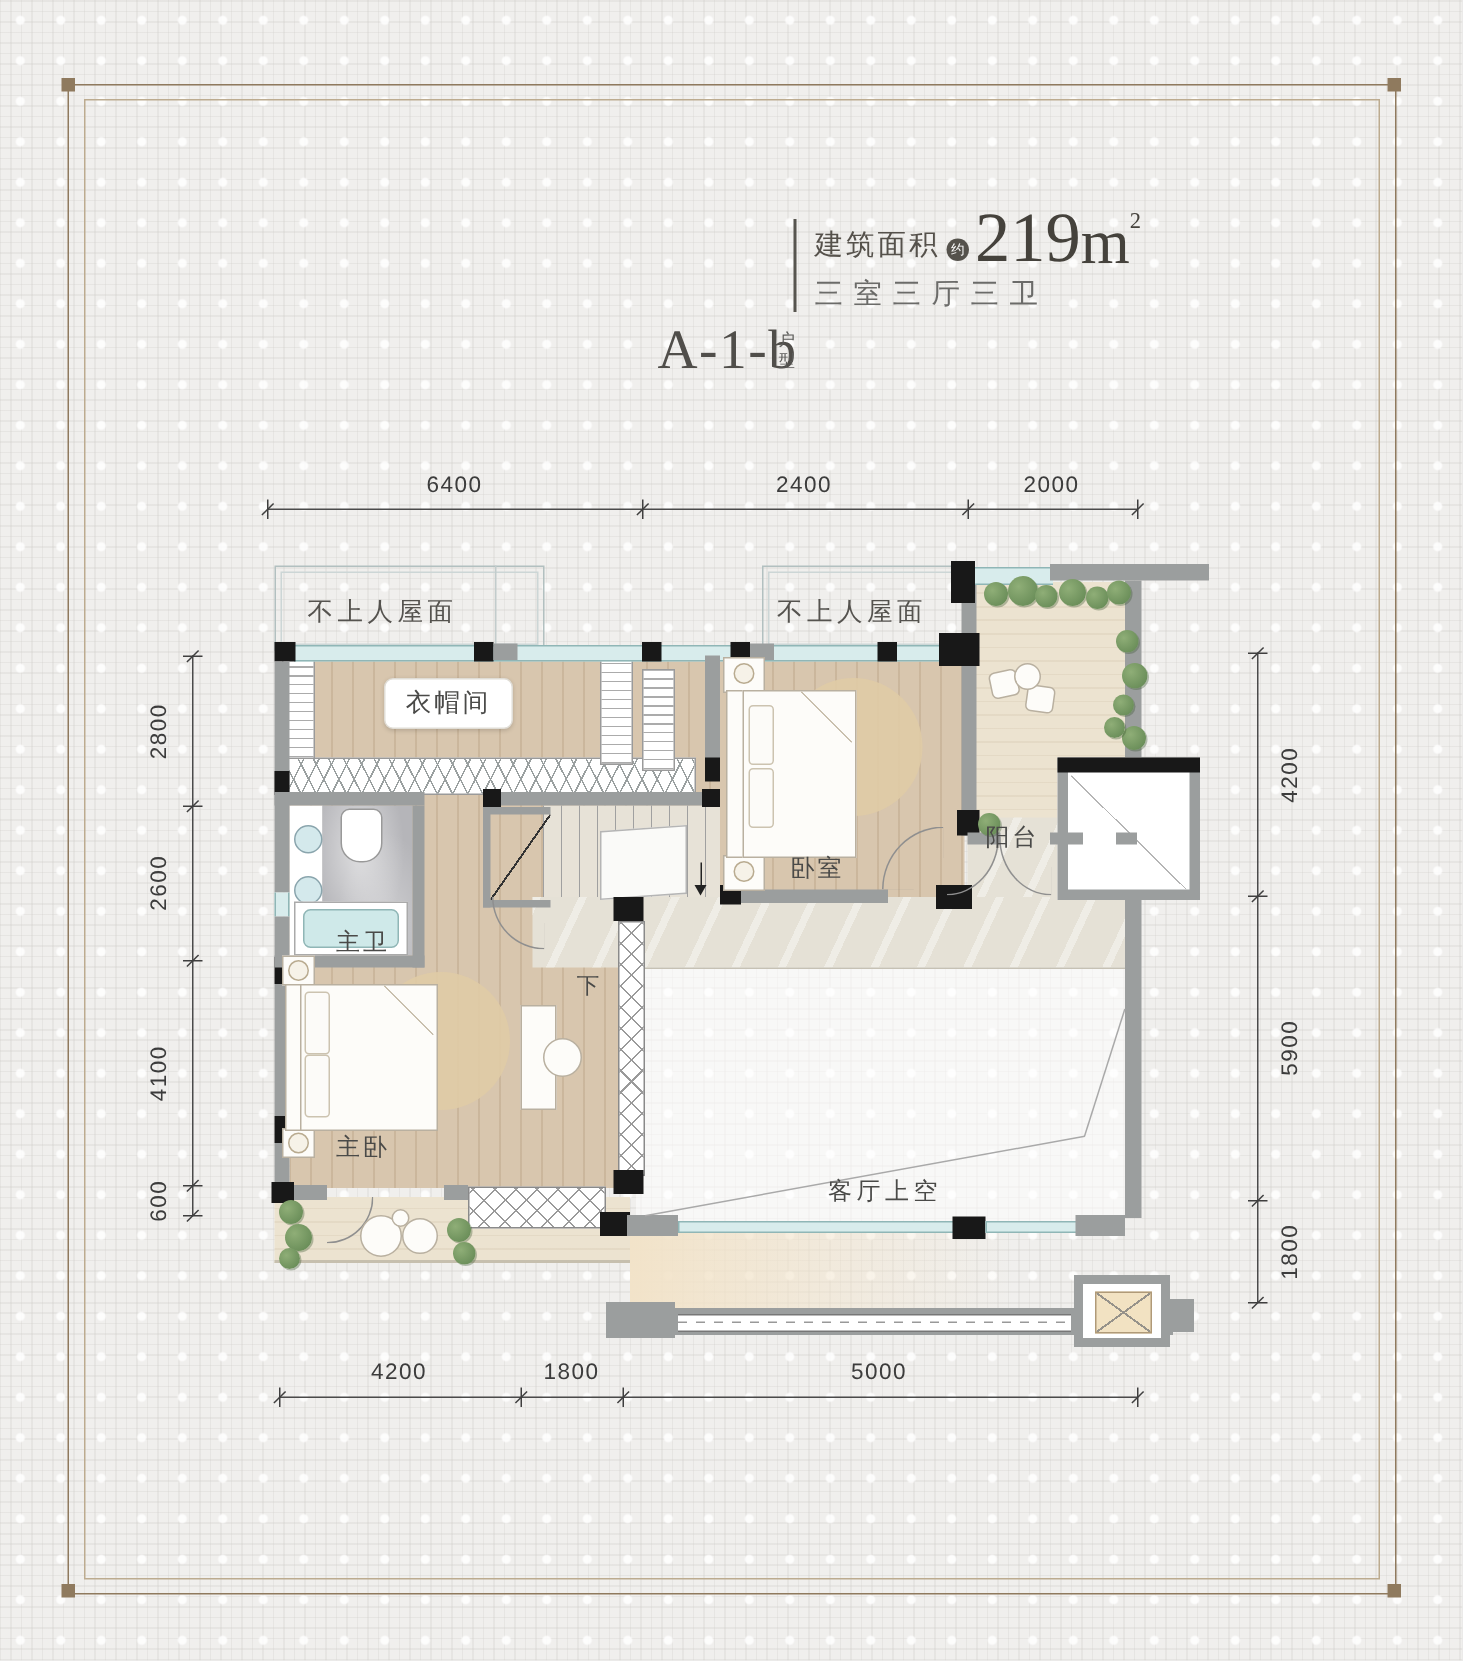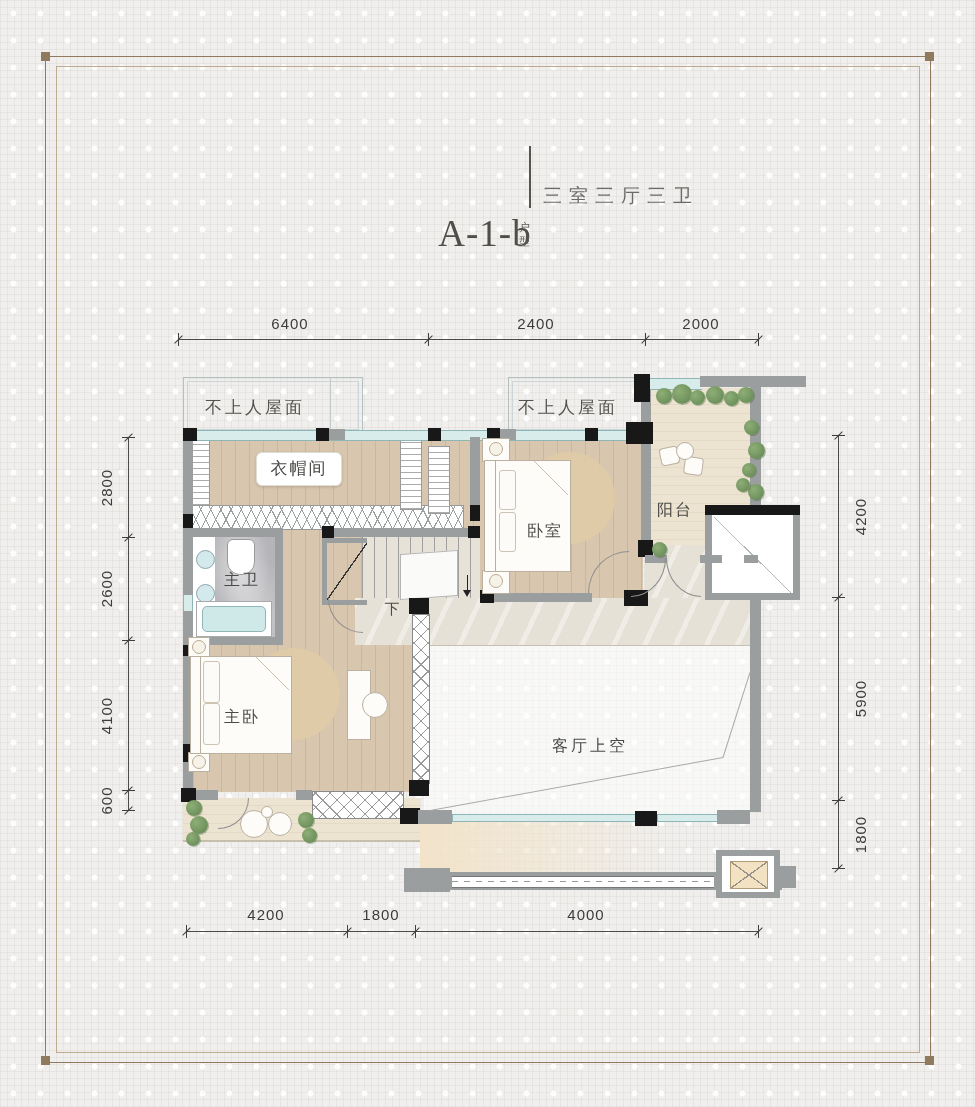--- a/index.html
+++ b/index.html
@@ -36,21 +36,21 @@
   .rack{position:absolute;background-color:#fff;border:1px solid #9a9a9a;background-image:repeating-linear-gradient(0deg,#ababab 0 1px,transparent 1px 6px);}
   .zz{position:absolute;background-color:#fff;border:1px solid #9a9a9a;background-image:repeating-linear-gradient(63deg,transparent 0 8px,#9aa0a0 8px 9px),repeating-linear-gradient(-63deg,transparent 0 8px,#9aa0a0 8px 9px);}
   .lattice{position:absolute;background-color:#fff;border:1px solid #8a8a8a;background-image:repeating-linear-gradient(45deg,transparent 0 9px,#9a9a9a 9px 10px),repeating-linear-gradient(-45deg,transparent 0 9px,#9a9a9a 9px 10px);}
   .xbox{position:absolute;background-color:#f2e2c2;border:1px solid #b09a78;background-image:linear-gradient(to top right,transparent 48.5%,#96928a 48.5% 51.5%,transparent 51.5%),linear-gradient(to bottom right,transparent 48.5%,#96928a 48.5% 51.5%,transparent 51.5%);}
   .furn{position:absolute;background:#fdfcf9;border:1px solid #b9b0a0;}
   .circle{border-radius:50%;}
   .pillow{position:absolute;background:#fcfbf8;border:1px solid #ccc3b0;border-radius:3px;}
   .lamp{position:absolute;border-radius:50%;background:#f6f2e8;border:1px solid #b9ab90;}
   .plant{position:absolute;border-radius:50%;background:radial-gradient(circle at 35% 35%,#8fae77,#5f8450);box-shadow:1px 1px 0 rgba(60,90,50,.35);}
   .door{position:absolute;border:1px solid #8f8f8f;}
-  .rlabel{position:absolute;font-size:16px;color:#4a4a48;letter-spacing:2px;white-space:nowrap;}
+  .rlabel{position:absolute;font-size:16px;color:#4a4a48;letter-spacing:2px;white-space:nowrap;margin-top:48px;}
   .rooflabel{position:absolute;font-size:17px;color:#55534f;letter-spacing:3px;white-space:nowrap;}
   .thin{position:absolute;height:1px;background:#a9a9a9;transform-origin:left center;}
   .rug{position:absolute;border-radius:50%;background:#dfcba6;opacity:.92;}
   .fold{position:absolute;background:linear-gradient(to bottom left,transparent 49%,#c9c0ae 49% 51%,transparent 51%);}
   
   .title{position:absolute;font-size:54px;font-weight:700;color:#4a4a48;letter-spacing:10px;text-align:center;}
   .badge{display:inline-flex;align-items:center;justify-content:center;width:15px;height:15px;border-radius:50%;background:#55524c;color:#fff;font-size:9px;}
   
   .cap{position:absolute;left:0;width:975px;text-align:center;color:#64625e;font-size:20px;letter-spacing:2px;}
   .capicon{display:inline-flex;align-items:center;justify-content:center;width:19px;height:19px;border:1.5px solid #6e6e6c;border-radius:50%;font-size:8px;color:#6e6e6c;vertical-align:-3px;margin-right:8px;}
@@ -61,52 +61,59 @@
 <div class="page">
 
   <div class="frame" style="left:45px;top:56px;width:884px;height:1005px;"></div>
   <div class="frame inner" style="left:56px;top:66px;width:862px;height:985px;"></div>
   <div class="cnr" style="left:41px;top:52px;"></div>
   <div class="cnr" style="left:925px;top:52px;"></div>
   <div class="cnr" style="left:41px;top:1056px;"></div>
   <div class="cnr" style="left:925px;top:1056px;"></div>
 
   <div class="abs" style="left:529px;top:146px;width:2px;height:62px;background:#57554f;"></div>
+  <div class="abs" style="left:543px;top:136px;display:flex;align-items:flex-end;">
+    <span class="serif" style="font-size:19px;color:#55514b;letter-spacing:2px;padding-bottom:7px;">建筑面积</span>
+    <span class="badge serif" style="margin:0 4px 9px 4px;">约</span>
+    <span class="serif" style="font-size:47px;line-height:1;color:#45423c;">219</span>
+    <span class="serif" style="font-size:42px;line-height:1;color:#45423c;">m</span>
+    <span class="serif" style="font-size:15px;color:#45423c;transform:translateY(-26px);">2</span>
+  </div>
   <div class="abs serif" style="left:543px;top:183px;font-size:19px;color:#6b6b69;letter-spacing:7px;">三室三厅三卫</div>
   <div class="abs serif" style="left:385px;top:212px;width:200px;text-align:center;font-size:37px;color:#504e4a;letter-spacing:1px;">A-1-b</div>
   <div class="abs serif" style="left:519px;top:221px;font-size:11px;line-height:1.25;color:#5a5a58;">
     <div>户</div>
     <div>型</div>
   </div>
 
   <div class="dline" style="left:178px;top:339px;width:580px;height:1px;"></div>
   <div class="tick" style="left:178px;top:333px;width:1px;height:13px;"></div>
   <div class="tick" style="left:428px;top:333px;width:1px;height:13px;"></div>
   <div class="tick" style="left:645px;top:333px;width:1px;height:13px;"></div>
   <div class="tick" style="left:758px;top:333px;width:1px;height:13px;"></div>
   <div class="sl" style="left:173px;top:339px;"></div>
   <div class="sl" style="left:423px;top:339px;"></div>
   <div class="sl" style="left:640px;top:339px;"></div>
   <div class="sl" style="left:753px;top:339px;"></div>
-  <div class="dimlab" style="left:240px;top:315px;width:100px;">6400</div>
+  <div class="dimlab" style="left:253px;top:315px;width:100px;">6400</div>
   <div class="dimlab" style="left:486px;top:315px;width:100px;">2400</div>
   <div class="dimlab" style="left:651px;top:315px;width:100px;">2000</div>
 
   <div class="dline" style="left:186px;top:931px;width:572px;height:1px;"></div>
   <div class="tick" style="left:186px;top:925px;width:1px;height:13px;"></div>
   <div class="tick" style="left:347px;top:925px;width:1px;height:13px;"></div>
   <div class="tick" style="left:415px;top:925px;width:1px;height:13px;"></div>
   <div class="tick" style="left:758px;top:925px;width:1px;height:13px;"></div>
   <div class="sl" style="left:181px;top:931px;"></div>
   <div class="sl" style="left:342px;top:931px;"></div>
   <div class="sl" style="left:410px;top:931px;"></div>
   <div class="sl" style="left:753px;top:931px;"></div>
   <div class="dimlab" style="left:216px;top:906px;width:100px;">4200</div>
   <div class="dimlab" style="left:331px;top:906px;width:100px;">1800</div>
-  <div class="dimlab" style="left:536px;top:906px;width:100px;">4000</div>
+  <div class="dimlab" style="left:536px;top:906px;width:100px;">5000</div>
 
   <div class="dline" style="left:128px;top:437px;width:1px;height:373px;"></div>
   <div class="tick" style="left:122px;top:437px;width:13px;height:1px;"></div>
   <div class="tick" style="left:122px;top:537px;width:13px;height:1px;"></div>
   <div class="tick" style="left:122px;top:640px;width:13px;height:1px;"></div>
   <div class="tick" style="left:122px;top:790px;width:13px;height:1px;"></div>
   <div class="tick" style="left:122px;top:810px;width:13px;height:1px;"></div>
   <div class="sl" style="left:123px;top:437px;"></div>
   <div class="sl" style="left:123px;top:537px;"></div>
   <div class="sl" style="left:123px;top:640px;"></div>

